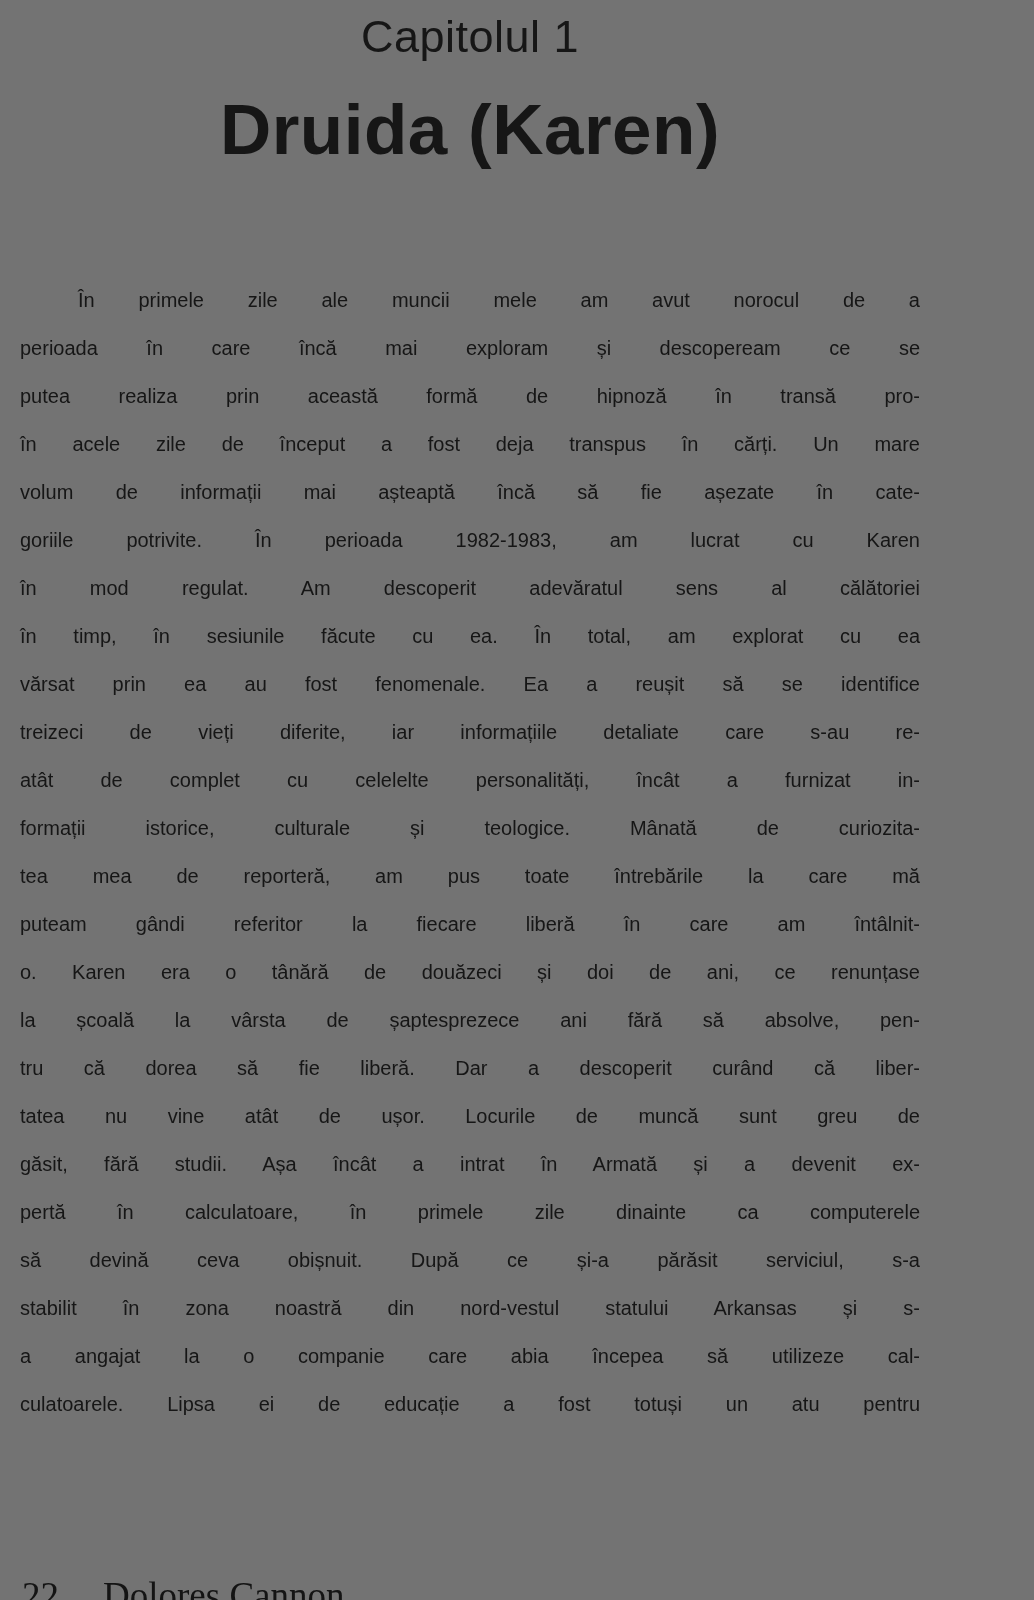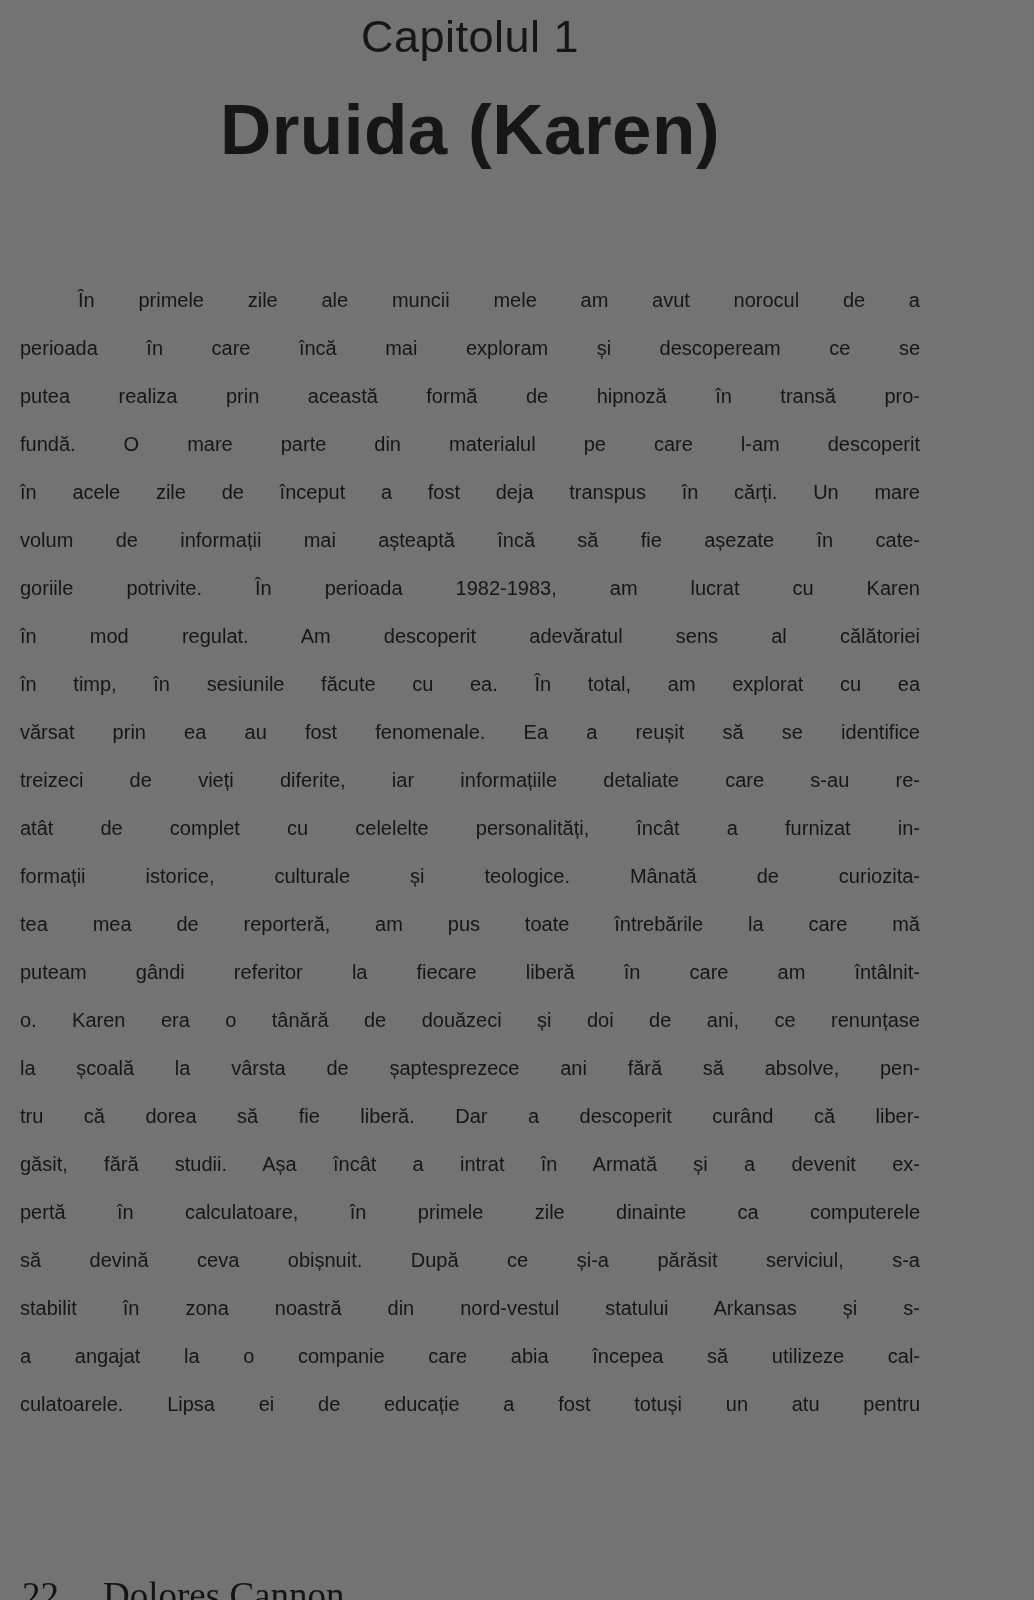--- a/index.html
+++ b/index.html
@@ -77,35 +77,35 @@
 
   <header class="chapter-head">
     <div class="chapter-number">Capitolul 1</div>
     <h1 class="chapter-title">Druida (Karen)</h1>
   </header>
 
   <main class="body-text">
       <div class="line first">În primele zile ale muncii mele am avut norocul de a</div>
       <div class="line">perioada în care încă mai exploram și descopeream ce se</div>
       <div class="line">putea realiza prin această formă de hipnoză în transă pro-</div>
-      <div class="line">fundă. O mare parte din materialul pe care l-am descoperit</div>
       <div class="line">în acele zile de început a fost deja transpus în cărți. Un mare</div>
       <div class="line">volum de informații mai așteaptă încă să fie așezate în cate-</div>
       <div class="line">goriile potrivite. În perioada 1982-1983, am lucrat cu Karen</div>
       <div class="line">în mod regulat. Am descoperit adevăratul sens al călătoriei</div>
       <div class="line">în timp, în sesiunile făcute cu ea. În total, am explorat cu ea</div>
       <div class="line">vărsat prin ea au fost fenomenale. Ea a reușit să se identifice</div>
       <div class="line">treizeci de vieți diferite, iar informațiile detaliate care s-au re-</div>
       <div class="line">atât de complet cu celelelte personalități, încât a furnizat in-</div>
       <div class="line">formații istorice, culturale și teologice. Mânată de curiozita-</div>
       <div class="line">tea mea de reporteră, am pus toate întrebările la care mă</div>
       <div class="line">puteam gândi referitor la fiecare liberă în care am întâlnit-</div>
       <div class="line">o. Karen era o tânără de douăzeci și doi de ani, ce renunțase</div>
       <div class="line">la școală la vârsta de șaptesprezece ani fără să absolve, pen-</div>
       <div class="line">tru că dorea să fie liberă. Dar a descoperit curând că liber-</div>
+      <div class="line">tatea nu vine atât de ușor. Locurile de muncă sunt greu de</div>
       <div class="line">găsit, fără studii. Așa încât a intrat în Armată și a devenit ex-</div>
       <div class="line">pertă în calculatoare, în primele zile dinainte ca computerele</div>
       <div class="line">să devină ceva obișnuit. După ce și-a părăsit serviciul, s-a</div>
       <div class="line">stabilit în zona noastră din nord-vestul statului Arkansas și s-</div>
       <div class="line">a angajat la o companie care abia începea să utilizeze cal-</div>
       <div class="line">culatoarele. Lipsa ei de educație a fost totuși un atu pentru</div>
     </main>
 
   <footer class="page-footer">
     <span class="page-number">22</span><span class="running-title">Dolores Cannon</span>

